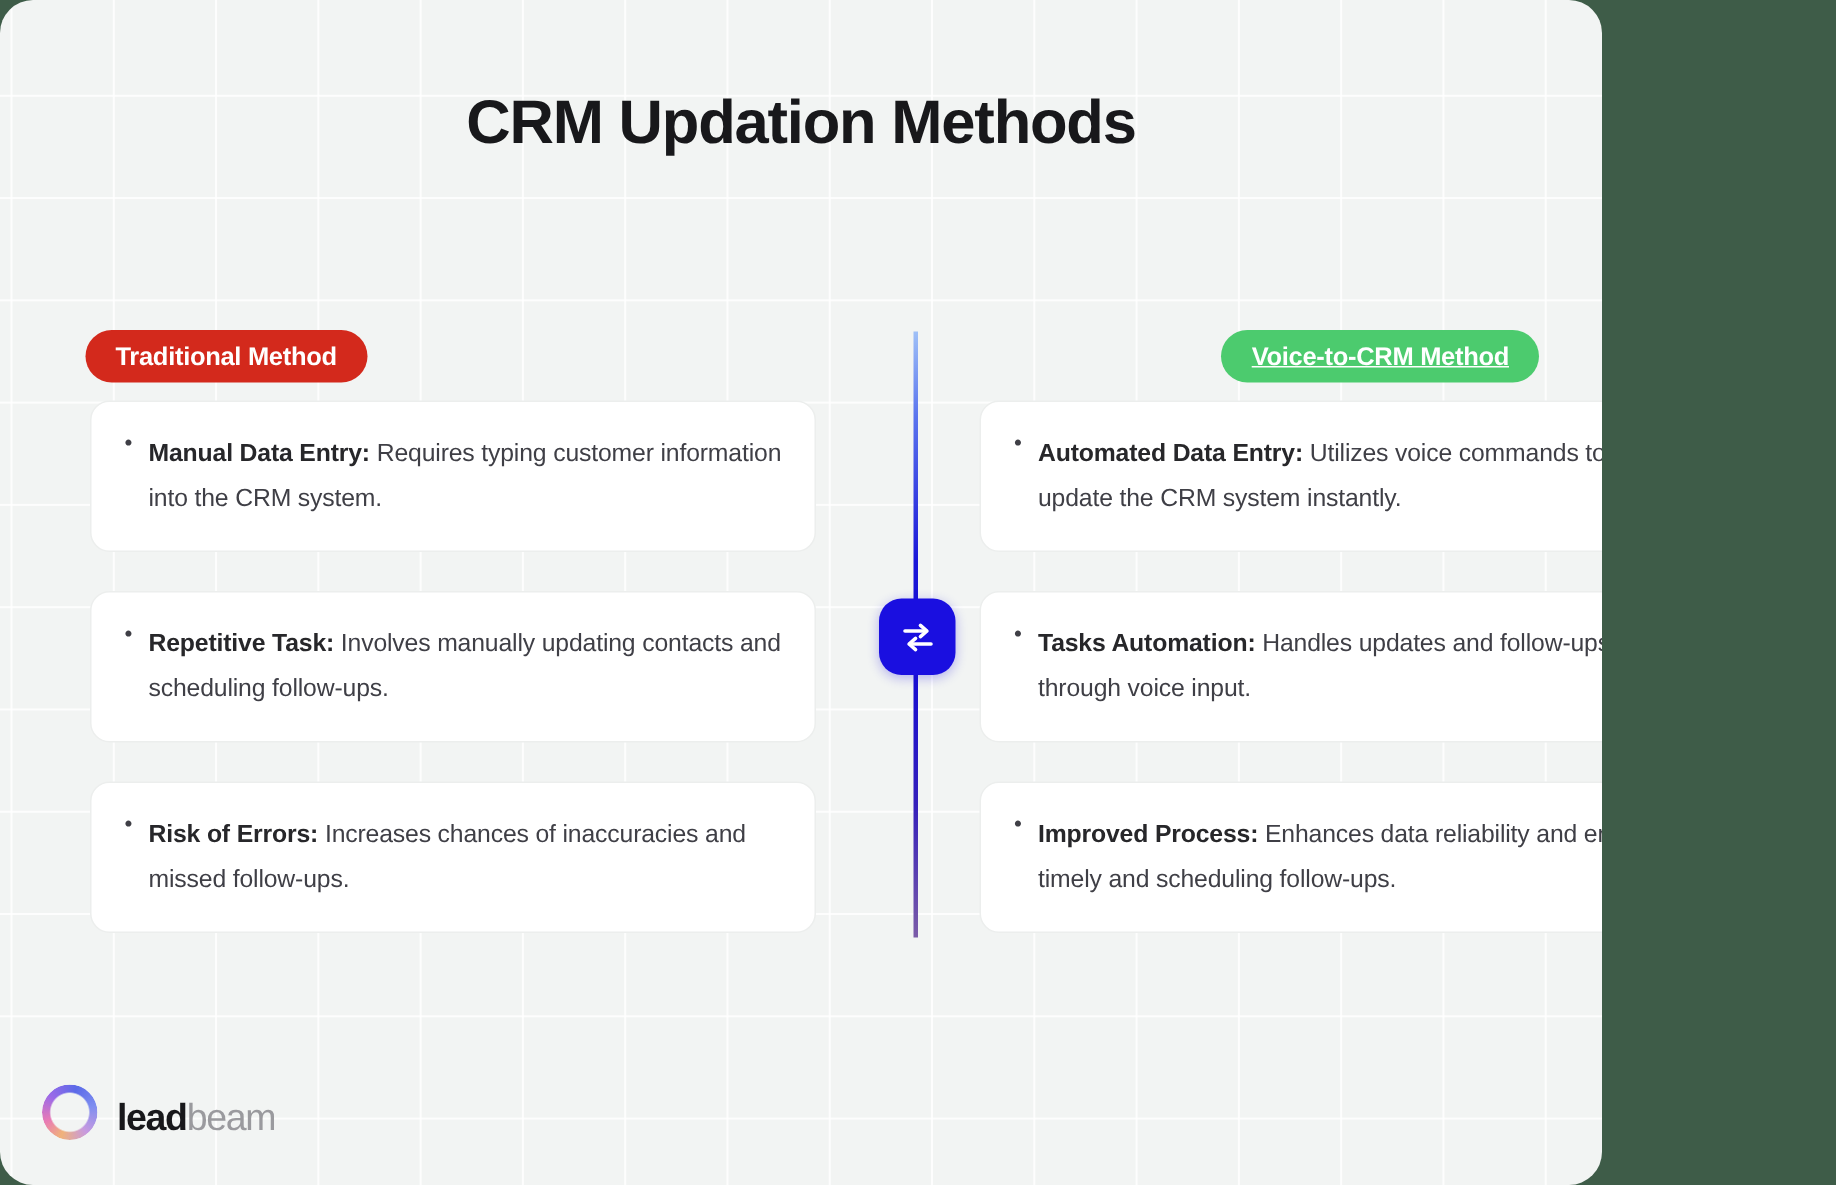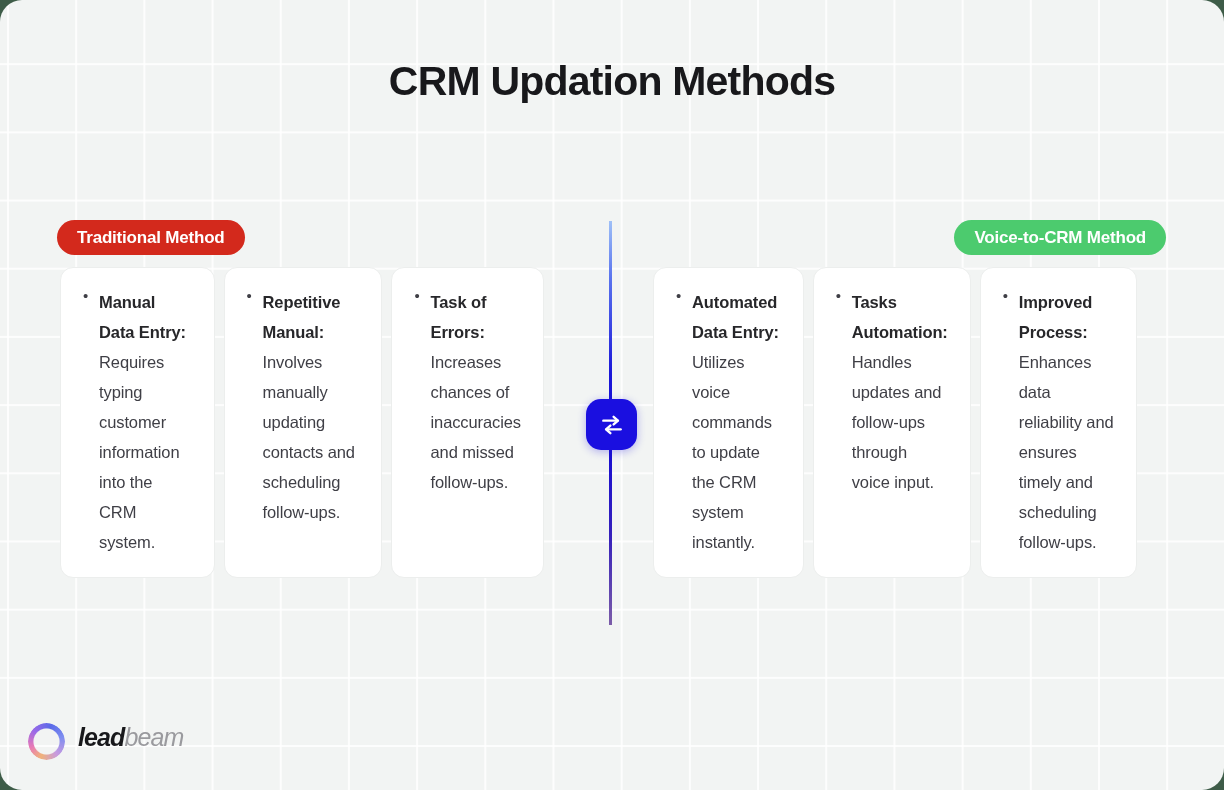--- a/index.html
+++ b/index.html
@@ -7,21 +7,21 @@
   html, body {
     width: 1224px;
     height: 790px;
     overflow: hidden;
     font-family: "Liberation Sans", sans-serif;
     background: #3e5c48;
   }
 
   #canvas {
     position: relative;
-    width: 1224px;
+    width: 1068px;
     height: 790px;
     border-radius: 22px;
     overflow: hidden;
     background-color: #f2f4f3;
     background-image:
       linear-gradient(to right, rgba(255,255,255,0.85) 1.5px, transparent 1.5px),
       linear-gradient(to bottom, rgba(255,255,255,0.85) 1.5px, transparent 1.5px);
     background-size: 68.2px 68.2px;
     background-position: 7px -5px;
     padding-left: 40px;
@@ -81,30 +81,30 @@
     align-items: center;
     justify-content: center;
     padding: 0 20px;
     color: #ffffff;
     font-size: 17px;
     font-weight: 700;
     letter-spacing: -0.2px;
     white-space: nowrap;
   }
   #pill-left  { left: 57px;  background: #d3291c; text-align: center; }
-  #pill-right { right: 58px; background: #4ccb6e; }
+  #pill-right { right: 42px; background: #4ccb6e; text-decoration: underline; }
 
   
   .column {
     position: absolute;
     top: 267px;
     width: 484px;
     display: flex;
-    flex-direction: row;
-    gap: 9px;
+    flex-direction: column;
+    gap: 26px;
   }
   #col-left  { left: 60px; }
   #col-right { left: 653px; justify-content: flex-end; }
 
   .card {
     background: #ffffff;
     border: 1px solid #eceeed;
     border-radius: 13px;
     padding: 19px 22px 20px 22px;
     min-height: 84px;
@@ -132,23 +132,22 @@
     font-weight: 700;
     color: #27272a;
   }
 
   
   #logo {
     position: absolute;
     left: 28px;
     bottom: 30px;
     display: flex;
-    align-items: flex-start;
+    align-items: flex-end;
     gap: 13px;
-    font-style: italic;
   }
   #logo-ring {
     width: 37px;
     height: 37px;
     border-radius: 50%;
     background:
       conic-gradient(from 200deg,
         #f0b27a 0deg,
         #e87ab6 50deg,
         #9b6ae8 110deg,
@@ -189,25 +188,25 @@
     </svg>
   </div>
 
   <div id="col-left" class="column">
       <div class="card">
         <span class="bullet"></span>
         <div class="card-text"><span class="lead">Manual Data Entry:</span><span> Requires typing customer information into the CRM system.</span></div>
       </div>
       <div class="card">
         <span class="bullet"></span>
-        <div class="card-text"><span class="lead">Repetitive Manual:</span><span> Involves manually updating contacts and scheduling follow-ups.</span></div>
-      </div>
-      <div class="card">
-        <span class="bullet"></span>
-        <div class="card-text"><span class="lead">Task of Errors:</span><span> Increases chances of inaccuracies and missed follow-ups.</span></div>
+        <div class="card-text"><span class="lead">Repetitive Task:</span><span> Involves manually updating contacts and scheduling follow-ups.</span></div>
+      </div>
+      <div class="card">
+        <span class="bullet"></span>
+        <div class="card-text"><span class="lead">Risk of Errors:</span><span> Increases chances of inaccuracies and missed follow-ups.</span></div>
       </div>
     </div>
   <div id="col-right" class="column">
       <div class="card">
         <span class="bullet"></span>
         <div class="card-text"><span class="lead">Automated Data Entry:</span><span> Utilizes voice commands to update the CRM system instantly.</span></div>
       </div>
       <div class="card">
         <span class="bullet"></span>
         <div class="card-text"><span class="lead">Tasks Automation:</span><span> Handles updates and follow-ups through voice input.</span></div>

